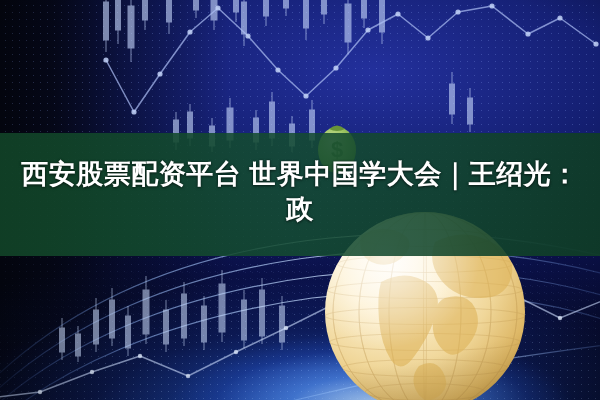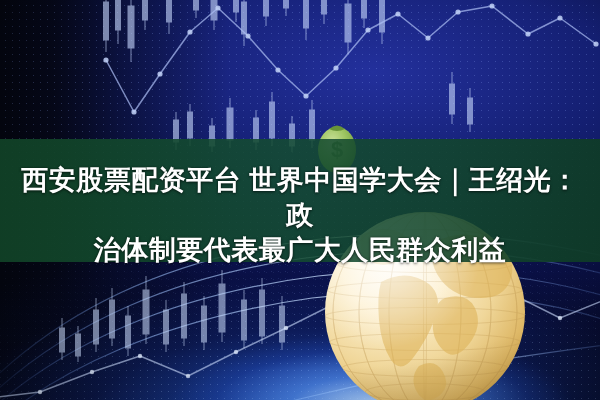--- a/index.html
+++ b/index.html
@@ -309,20 +309,19 @@
           <path d="M 10,-70 q 30,-16 60,2 q 22,14 16,34 q -6,20 -30,20 q -26,0 -40,-18 q -14,-18 -6,-38 z" transform="translate(425,312)"></path>
           <path d="M 20,-14 q 22,-6 30,10 q 8,18 -6,36 q -14,18 -26,6 q -12,-12 -10,-30 q 2,-18 12,-22 z" transform="translate(425,312)"></path>
           <path d="M -6,54 q 16,-8 24,6 q 8,14 -4,24 q -14,10 -22,-4 q -8,-14 2,-26 z" transform="translate(425,312)"></path>
         </g>
         <circle cx="425" cy="312" r="100" fill="url(#globeShine)"></circle>
       </g>
   </svg>
 
   <div class="layer" id="bg-vignette"></div>
 
-  <div id="title-band" style="top: 139px; height: 123px;">
+  <div id="title-band" style="top: 133px; height: 123px;">
     <div id="title-text" style="font-size: 27px; top: 24px;">
       <span>西安股票配资平台 世界中国学大会｜王绍光：政</span><br>
-      <span>治体制要代表最广大人民群众利益</span>
     </div>
   </div>
 
 </div>
 
 </body></html>

